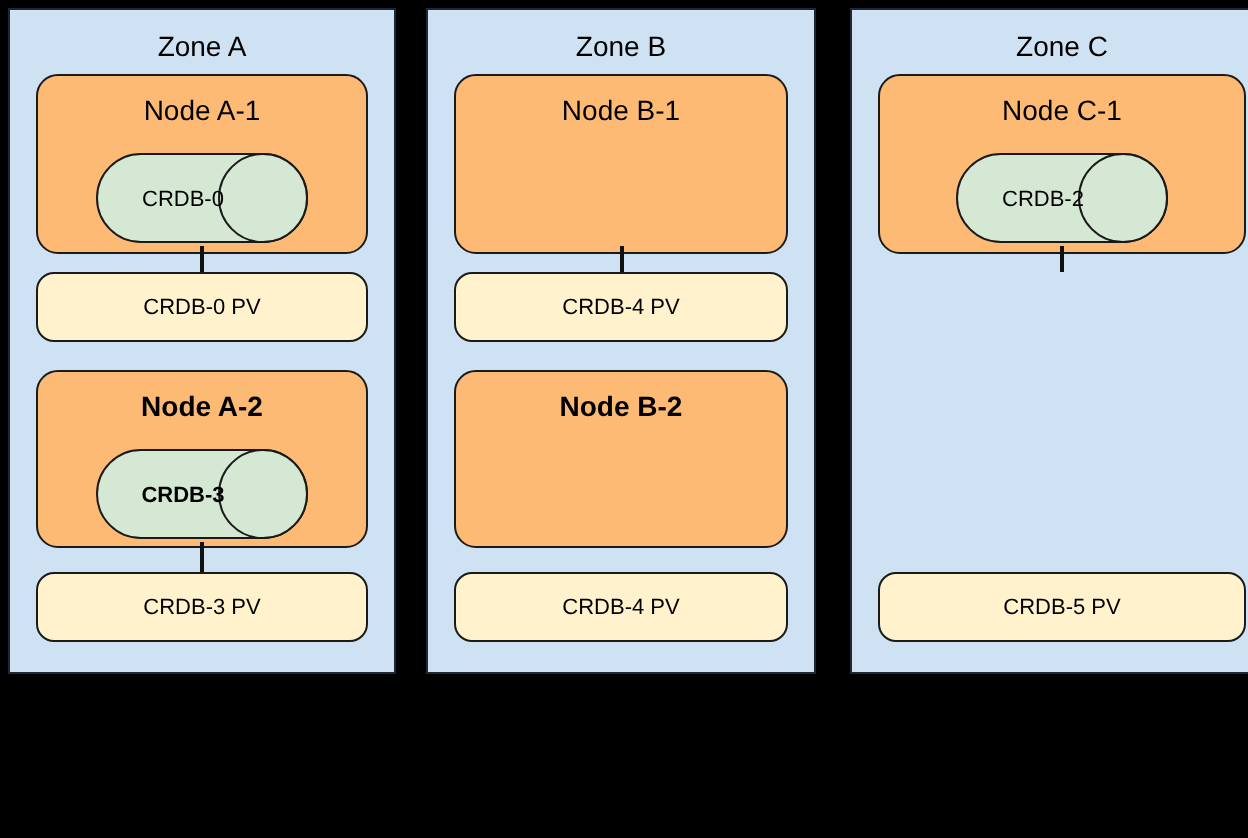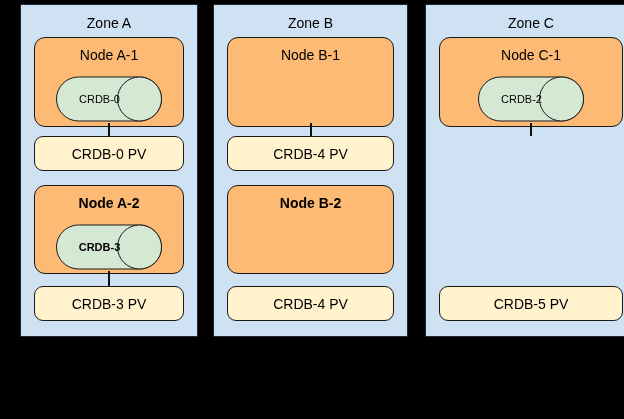--- a/index.html
+++ b/index.html
@@ -4,21 +4,21 @@
 <style>
   html,body{margin:0;padding:0;background:#000;}
   .canvas{
     position:relative;width:624px;height:419px;background:#000;
     font-family:"Liberation Sans",sans-serif;color:#000;overflow:hidden;
   }
   .zone{
     position:absolute;top:4px;height:333px;background:#cfe2f3;
     border:1.5px solid #1c2833;box-sizing:border-box;
   }
-  .zone-a{left:4px;width:178px;margin-left:16px;}
+  .zone-a{left:4px;width:194px;}
   .zone-b{left:213px;width:195px;}
   .zone-c{left:425px;width:212px;}
   .zone-title{
     position:absolute;top:10px;left:0;right:0;text-align:center;
     font-size:14px;line-height:16px;
   }
   .node{
     position:absolute;left:13px;right:13px;background:#fdba74;
     border:1px solid #1a1a1a;border-radius:11px;box-sizing:border-box;
   }
@@ -37,21 +37,21 @@
   .cyl-text{font-family:"Liberation Sans",sans-serif;font-size:11px;fill:#000;}
   .connector{
     position:absolute;left:50%;margin-left:-1px;width:2px;background:#111;
   }
   .conn-r1{top:118px;height:13px;}
   .conn-r2{top:266px;height:15px;}
   .pv{
     position:absolute;left:13px;right:13px;height:35px;background:#fff2cc;
     border:1px solid #1a1a1a;border-radius:9px;box-sizing:border-box;
     display:flex;align-items:center;justify-content:center;
-    font-size:14px;
+    font-size:11px;
   }
   .pv-r1{top:131px;}
   .pv-r2{top:281px;}
 </style>
 </head>
 <body>
 
 <div class="canvas">
 
   <section class="zone zone-a">

